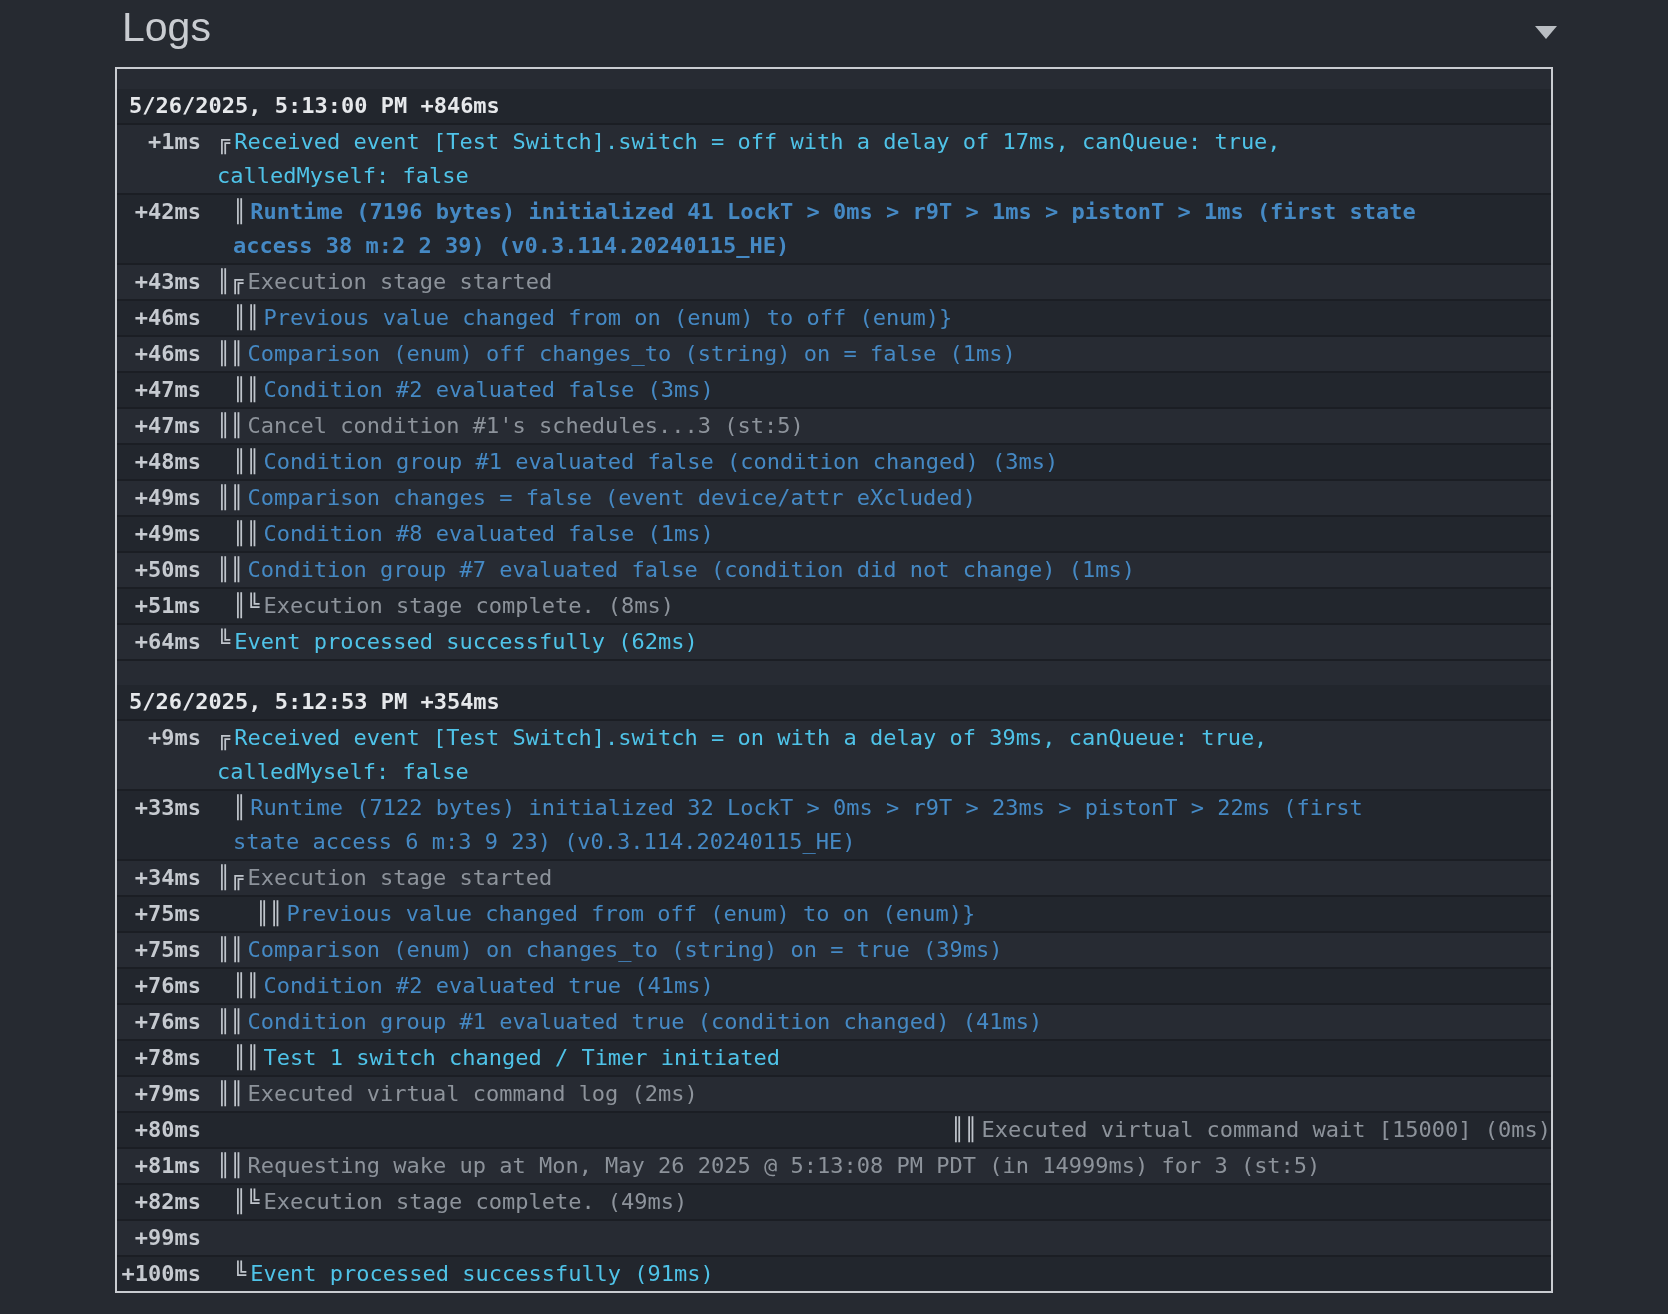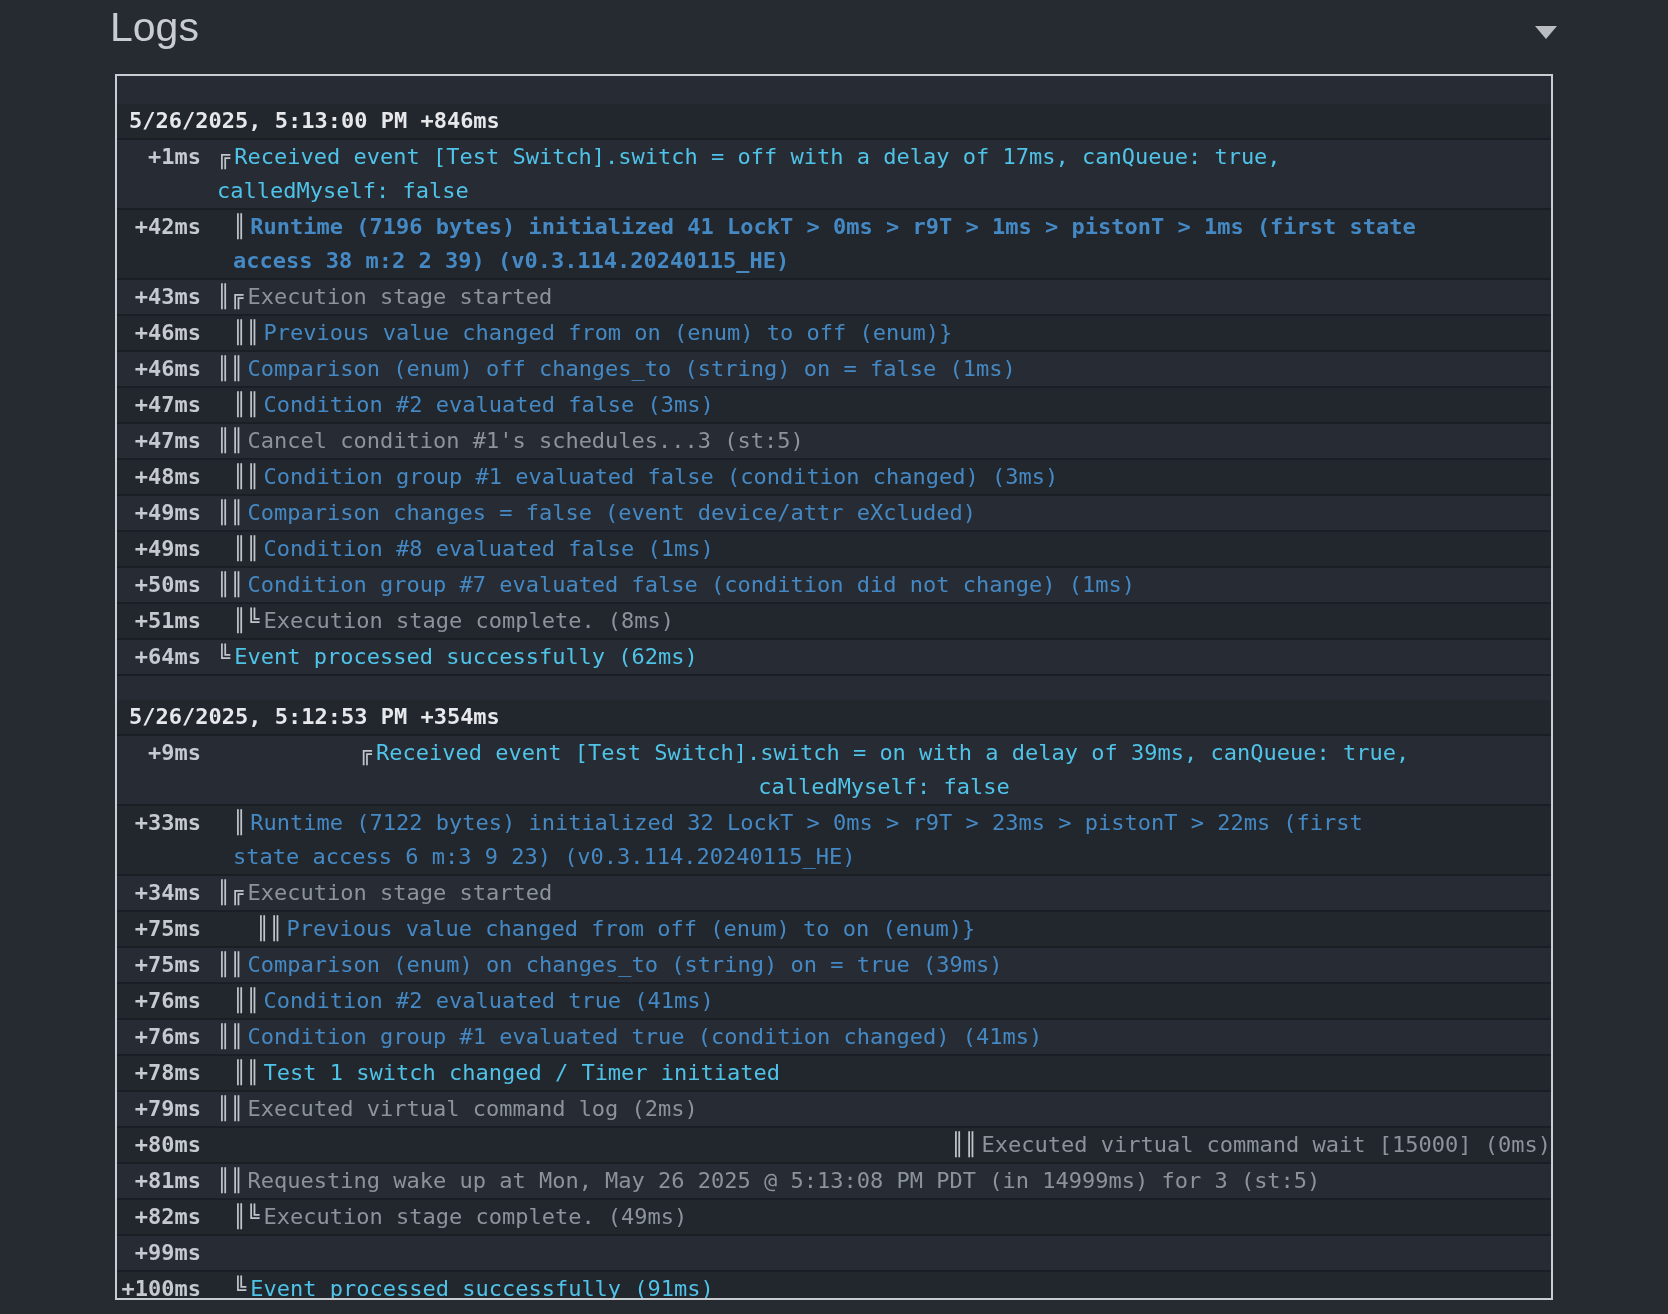--- a/index.html
+++ b/index.html
@@ -8,35 +8,35 @@
     --glyph:#bfc4cb; --blue:#4589c4; --cyan:#4fc3e8; --grey:#8d939b;
   }
   *{box-sizing:border-box;}
   html,body{margin:0;padding:0;}
   body{
     width:1668px;height:1314px;position:relative;overflow:hidden;
     background:var(--page-bg);
     font-family:"DejaVu Sans Mono",monospace;
   }
   .page-title{
-    position:absolute;left:110px;top:4px;
+    position:absolute;left:122px;top:4px;
     font-family:"Liberation Sans",sans-serif;
     font-size:41px;font-weight:400;color:var(--title);
     letter-spacing:0px;
   }
   .chevron{
     position:absolute;left:1535px;top:26px;width:0;height:0;cursor:pointer;
     border-left:11px solid transparent;border-right:11px solid transparent;
     border-top:13px solid #b9bdc2;
   }
   .panel{
-    position:absolute;left:115px;top:74px;width:1438px;height:1226px;
+    position:absolute;left:115px;top:67px;width:1438px;height:1226px;
     border:2px solid var(--border);
     background:var(--panel-bg);
-    padding-top:28px;
+    padding-top:20px;
     overflow:hidden;
   }
   .section + .section{margin-top:24px;}
   .date-header{
     background:var(--row-alt);
     border-bottom:2px solid var(--sep);
     color:var(--stamp);
     font-size:22px;font-weight:bold;line-height:34px;
     padding-left:12px;
   }
@@ -142,21 +142,21 @@
           <div class="time">+64ms</div>
           <div class="msg" style="color: rgb(79, 195, 232);">
             <div class="line"><span class="prefix">╚</span>Event processed successfully (62ms)</div>
           </div>
         </div>
       </div>
       <div class="section">
         <div class="date-header">5/26/2025, 5:12:53 PM +354ms</div>
         <div class="row">
           <div class="time">+9ms</div>
-          <div class="msg" style="color: rgb(79, 195, 232); text-align: center;">
+          <div class="msg" style="color: rgb(79, 195, 232);">
             <div class="line"><span class="prefix">╔</span>Received event [Test Switch].switch = on with a delay of 39ms, canQueue: true,</div>
             <div class="line">calledMyself: false</div>
           </div>
         </div>
         <div class="row dark">
           <div class="time">+33ms</div>
           <div class="msg" style="color: rgb(69, 137, 196);">
             <div class="line"><span class="prefix">║</span>Runtime (7122 bytes) initialized 32 LockT &gt; 0ms &gt; r9T &gt; 23ms &gt; pistonT &gt; 22ms (first</div>
             <div class="line">state access 6 m:3 9 23) (v0.3.114.20240115_HE)</div>
           </div>

